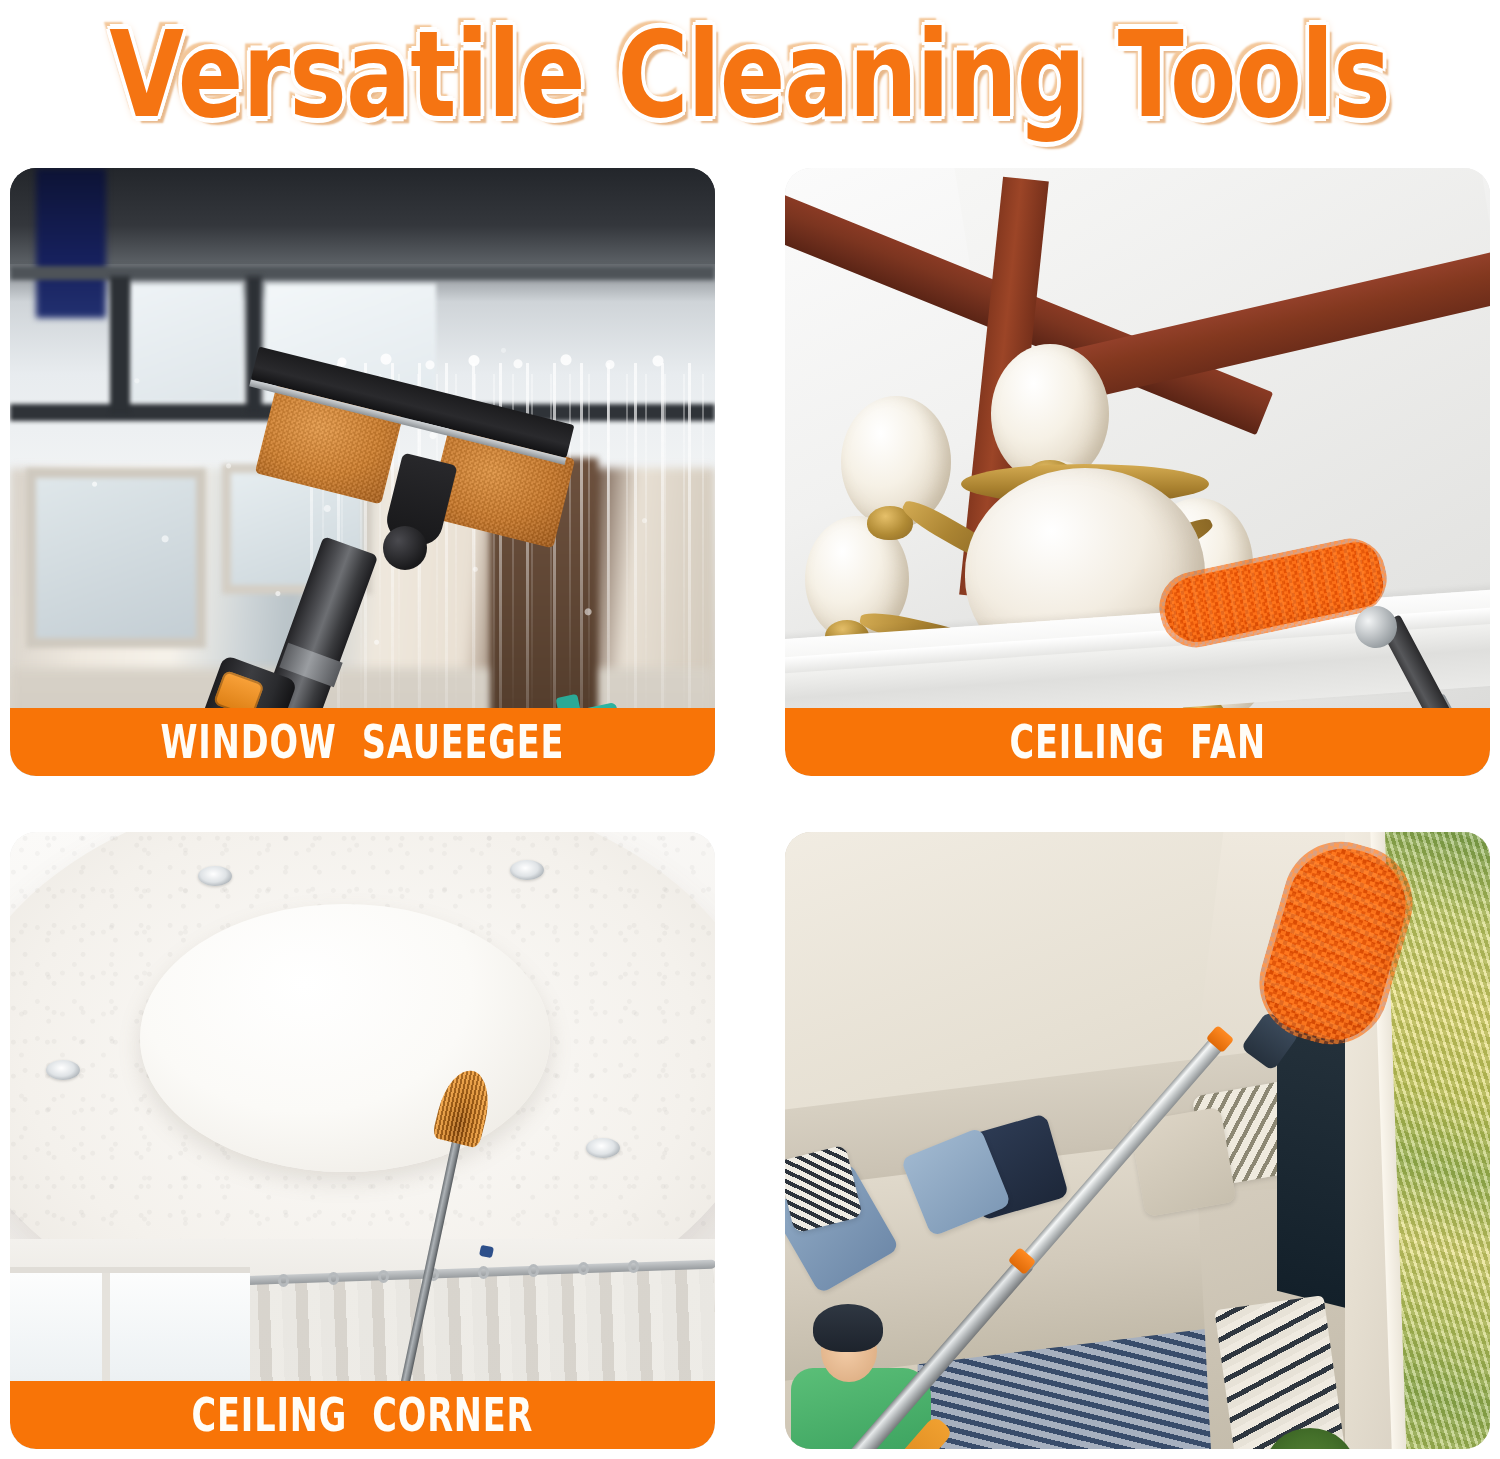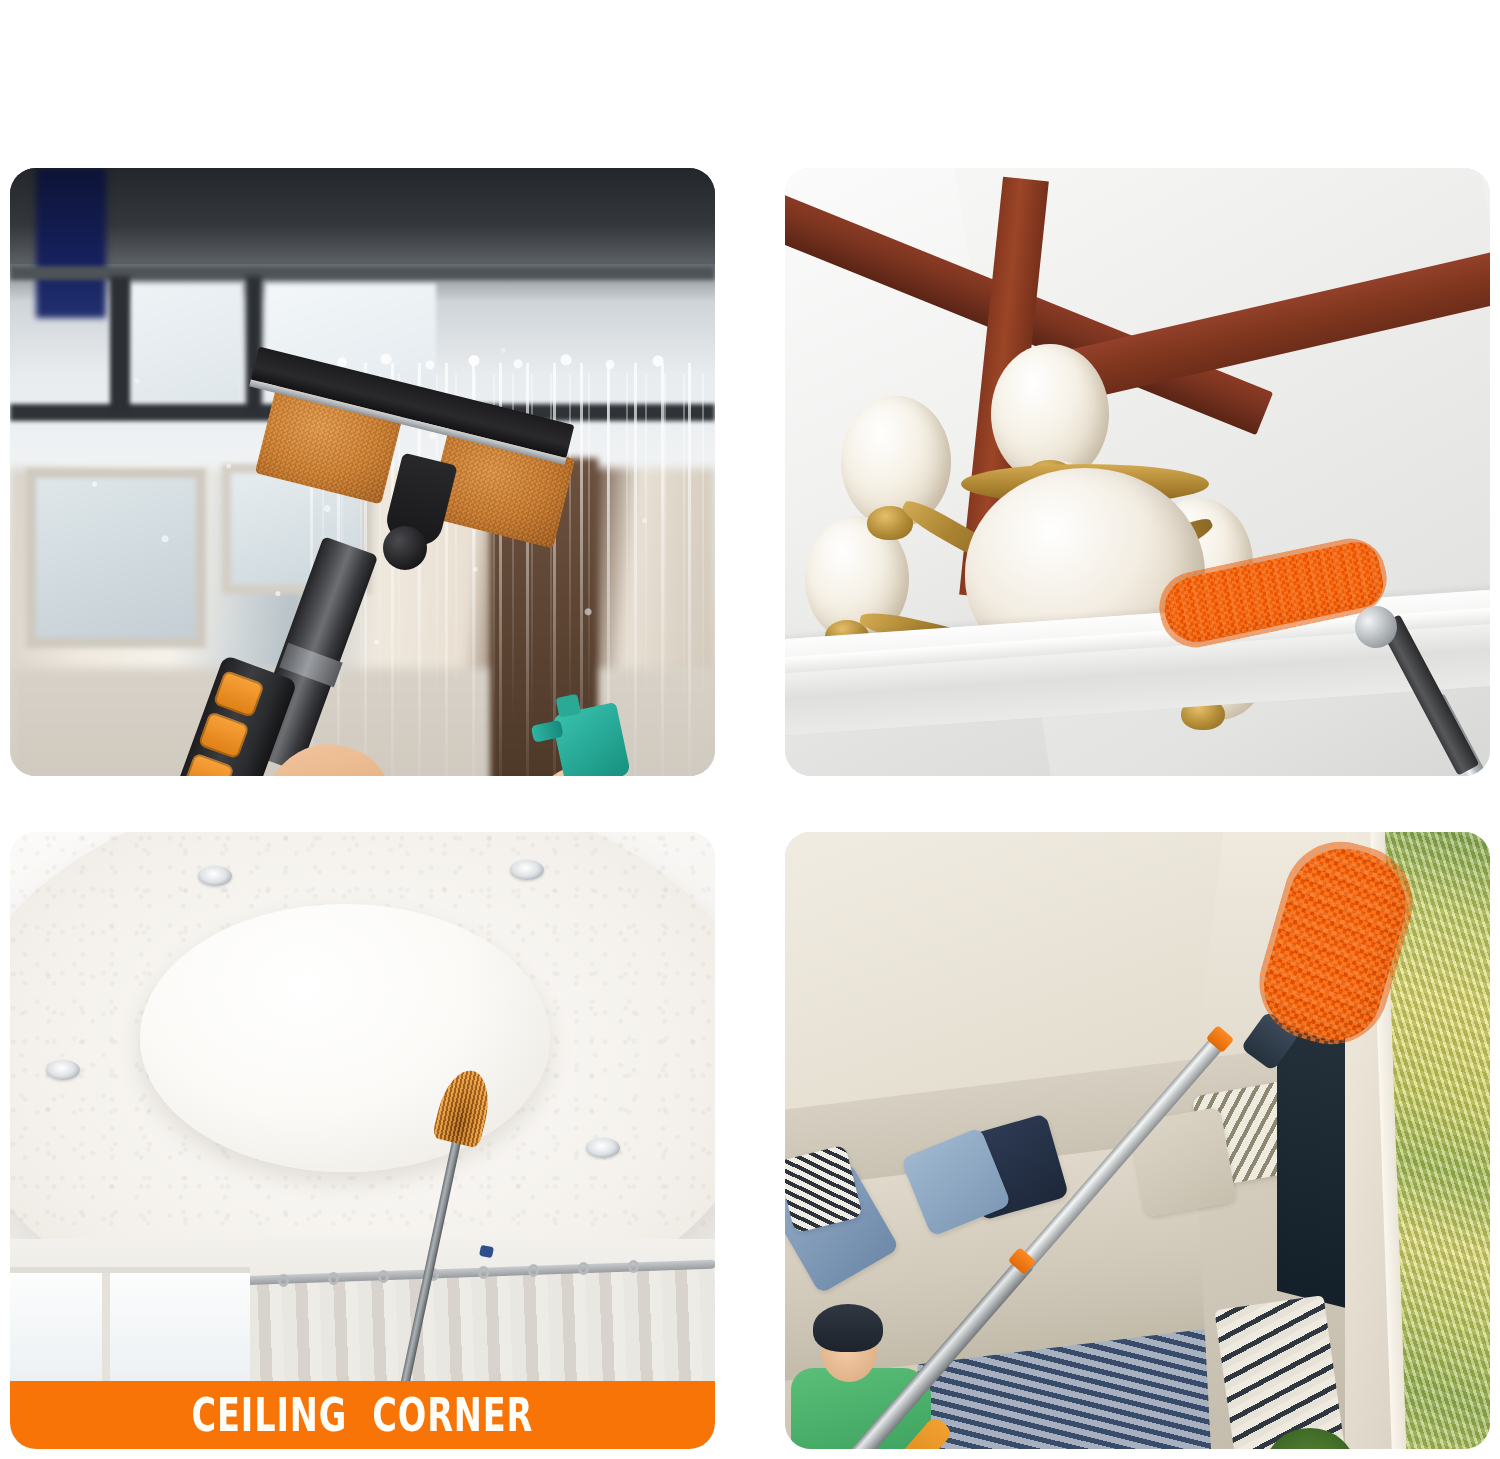--- a/index.html
+++ b/index.html
@@ -714,20 +714,23 @@
     transform: rotate(-8deg);
     border-radius: 6px;
     z-index: 21;
   }
 </style>
 </head>
 <body>
 
 <div id="page">
 
+  <div class="title-wrap">
+    <div class="title">Versatile Cleaning Tools</div>
+  </div>
 
   <div class="grid">
 
     <div class="panel">
       <div class="scene">
         <div class="p1-bg"></div>
         <div class="p1-dark-top"></div>
         <div class="p1-bluepanel"></div>
         <div class="p1-sill"></div>
         <div class="p1-glass-a"></div>
@@ -760,20 +763,23 @@
         <div class="hand"></div>
         <div class="sq-handle">
           <span class="grip-pad" style="top:14px"></span>
           <span class="grip-pad" style="top:58px"></span>
           <span class="grip-pad" style="top:102px"></span>
 
         </div>
         <div class="hand2"></div>
         <div class="spray"></div>
       </div>
+      <div class="label-bar">
+        <span class="label-text">WINDOW  SAUEEGEE</span>
+      </div>
     </div>
 
     <div class="panel">
       <div class="scene">
         <div class="p2-bg"></div>
         <div class="p2-ceilwall"></div>
         <div class="p2-blade1"></div>
         <div class="p2-blade2"></div>
         <div class="p2-blade3"></div>
 
@@ -802,20 +808,23 @@
         <div class="chand-foot"></div>
         <div class="chand-foot2"></div>
 
         <div class="p2-cornice"></div>
         <div class="p2-cornice2"></div>
 
         <div class="duster2"></div>
         <div class="d2-tip"></div>
         <div class="p2-pole"></div>
         <div class="p2-pole2"></div>
+      </div>
+      <div class="label-bar">
+        <span class="label-text">CEILING  FAN</span>
       </div>
     </div>
 
     <div class="panel">
       <div class="scene">
         <div class="p3-bg"></div>
         <div class="p3-outer"></div>
         <div class="p3-tex"></div>
         <div class="p3-dome"></div>
 

